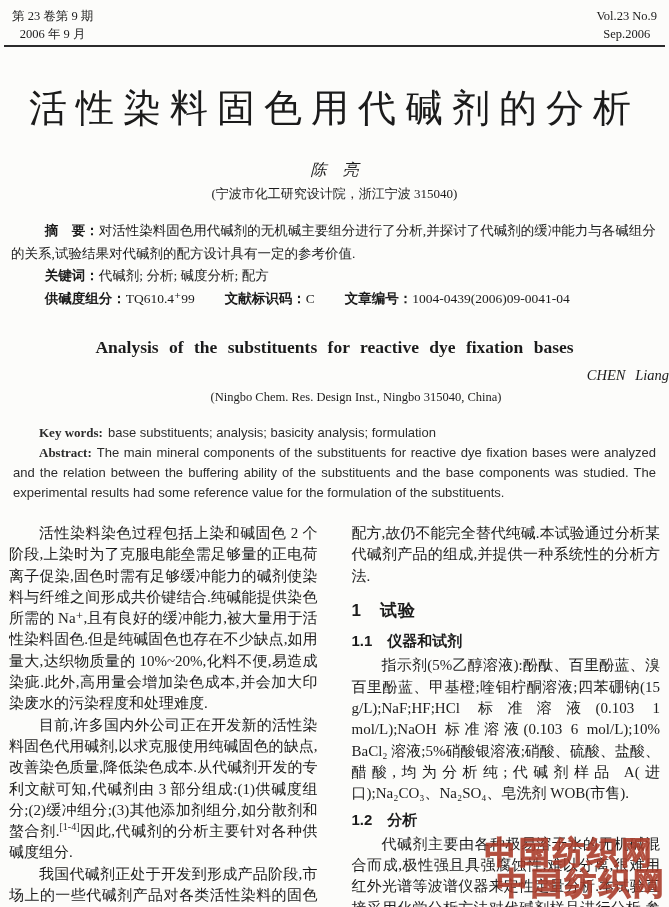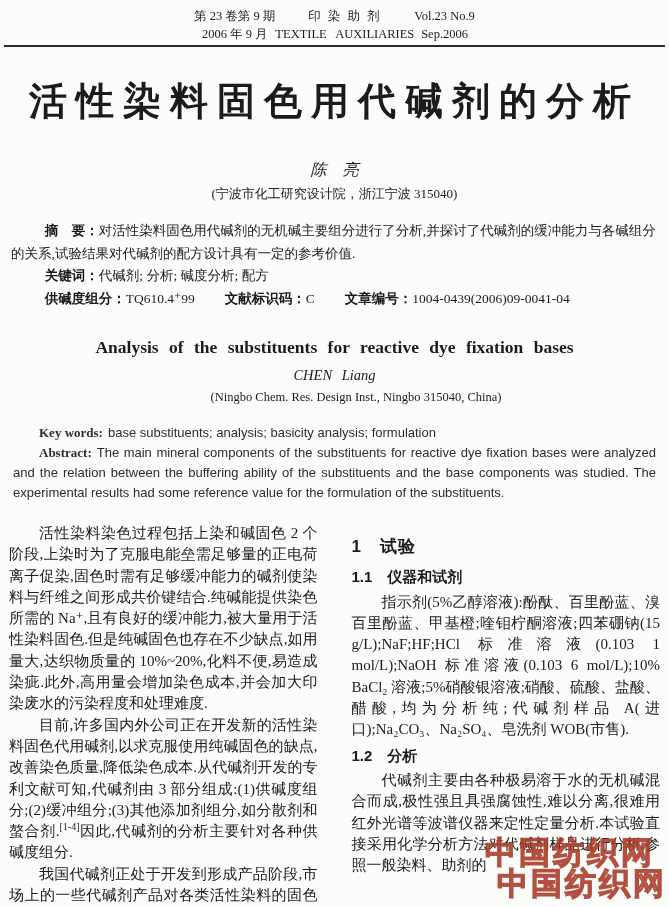--- a/index.html
+++ b/index.html
@@ -9,36 +9,36 @@
     margin: 0 auto;
     background: #fcfcfa;
     overflow: hidden;
     font-family: "Liberation Serif", "DejaVu Serif", serif;
     color: #1b1b1b;
   }
 
   
   .header {
     position: absolute; top: 7px; left: 12px; right: 12px;
-    display: flex; justify-content: center; align-items: flex-start;
+    display: flex; justify-content: space-between; align-items: flex-start;
     font-size: 12.5px; line-height: 18px;
   }
   .header .blk { text-align: center; }
   .header .cn-name { letter-spacing: 2px; }
   .header .en-name { word-spacing: 6px; }
   .rule {
     position: absolute; top: 45px; left: 4px; right: 4px;
     height: 2px; background: #2b2b2b;
   }
 
   
   .title-cn {
     position: absolute; top: 76px; left: 0; right: 0;
-    margin: 0; text-align: center;
-    font-size: 38px; font-weight: bold; letter-spacing: 9px;
+    margin: 7px; text-align: center;
+    font-size: 38px; font-weight: normal; letter-spacing: 9px;
   }
   .author-cn {
     position: absolute; top: 160px; left: 0; right: 0;
     text-align: center; font-size: 16px; font-style: italic;
   }
   .affil-cn {
     position: absolute; top: 185px; left: 0; right: 0;
     text-align: center; font-size: 13px;
   }
 
@@ -53,21 +53,21 @@
   .pair + .pair { margin-left: 30px; }
 
   
   .title-en {
     position: absolute; top: 337px; left: 0; right: 0;
     margin: 0; text-align: center;
     font-size: 17.5px; font-weight: bold; word-spacing: 6px;
   }
   .author-en {
     position: absolute; top: 367px; left: 0; right: 0;
-    text-align: center; font-style: italic; font-size: 14.5px; word-spacing: 6px;
+    text-align: right; font-style: italic; font-size: 14.5px; word-spacing: 6px;
   }
   .affil-en {
     position: absolute; top: 390px; left: 0; right: 0;
     text-align: center; font-size: 12.5px; padding-left: 43px;
   }
 
   
   .abstract-en {
     position: absolute; top: 423px; left: 13px; right: 13px;
     font-family: "Liberation Sans", "DejaVu Sans", sans-serif;
@@ -114,24 +114,20 @@
 <body>
 
 <div class="page">
 
   <div class="header">
     <div class="blk">
       <div>第 23 卷第 9 期</div>
       <div>2006 年 9 月</div>
     </div>
     <div class="blk">
-      <div class="cn-name">印 染 助 剂</div>
-      <div class="en-name">TEXTILE AUXILIARIES</div>
-    </div>
-    <div class="blk">
       <div>Vol.23 No.9</div>
       <div>Sep.2006</div>
     </div>
   </div>
   <div class="rule"></div>
 
   <h1 class="title-cn">活性染料固色用代碱剂的分析</h1>
   <div class="author-cn">陈　亮</div>
   <div class="affil-cn">(宁波市化工研究设计院，浙江宁波 315040)</div>
 
@@ -152,20 +148,21 @@
     <p><span class="lbl-en">Abstract:</span><span>The main mineral components of the substituents for reactive dye fixation bases were analyzed and the relation between the buffering ability of the substituents and the base components was studied. The experimental results had some reference value for the formulation of the substituents.</span></p>
   </div>
 
   <div class="columns">
     <div class="col">
       <p>活性染料染色过程包括上染和碱固色 2 个阶段,上染时为了克服电能垒需足够量的正电荷离子促染,固色时需有足够缓冲能力的碱剂使染料与纤维之间形成共价键结合.纯碱能提供染色所需的 Na⁺,且有良好的缓冲能力,被大量用于活性染料固色.但是纯碱固色也存在不少缺点,如用量大,达织物质量的 10%~20%,化料不便,易造成染疵.此外,高用量会增加染色成本,并会加大印染废水的污染程度和处理难度.</p>
       <p><span>目前,许多国内外公司正在开发新的活性染料固色代用碱剂,以求克服使用纯碱固色的缺点,改善染色质量,降低染色成本.从代碱剂开发的专利文献可知,代碱剂由 3 部分组成:(1)供碱度组分;(2)缓冲组分;(3)其他添加剂组分,如分散剂和螯合剂.</span><sup>[1-4]</sup><span>因此,代碱剂的分析主要针对各种供碱度组分.</span></p>
       <p>我国代碱剂正处于开发到形成产品阶段,市场上的一些代碱剂产品对各类活性染料的固色效果与纯碱有差异,如不同颜色染料的敏感度不同、固色率不一、色光变化等,工厂在替代纯碱使用时需改变工艺</p>
     </div>
     <div class="col">
+      <p class="noindent">配方,故仍不能完全替代纯碱.本试验通过分析某代碱剂产品的组成,并提供一种系统性的分析方法.</p>
       <h2 class="sec">1　试验</h2>
       <h3 class="subsec">1.1　仪器和试剂</h3>
       <p>指示剂(5%乙醇溶液):酚酞、百里酚蓝、溴百里酚蓝、甲基橙;喹钼柠酮溶液;四苯硼钠(15 g/L);NaF;HF;HCl 标准溶液(0.103 1 mol/L);NaOH 标准溶液(0.103 6 mol/L);10% BaCl₂ 溶液;5%硝酸银溶液;硝酸、硫酸、盐酸、醋酸,均为分析纯;代碱剂样品 A(进口);Na₂CO₃、Na₂SO₄、皂洗剂 WOB(市售).</p>
       <h3 class="subsec">1.2　分析</h3>
       <p>代碱剂主要由各种极易溶于水的无机碱混合而成,极性强且具强腐蚀性,难以分离,很难用红外光谱等波谱仪器来定性定量分析.本试验直接采用化学分析方法对代碱剂样品进行分析.参照一般染料、助剂的</p>
     </div>
   </div>
 
   <div class="wm wm1">中国纺织网</div>
   <div class="wm wm2">中国纺织网</div>

